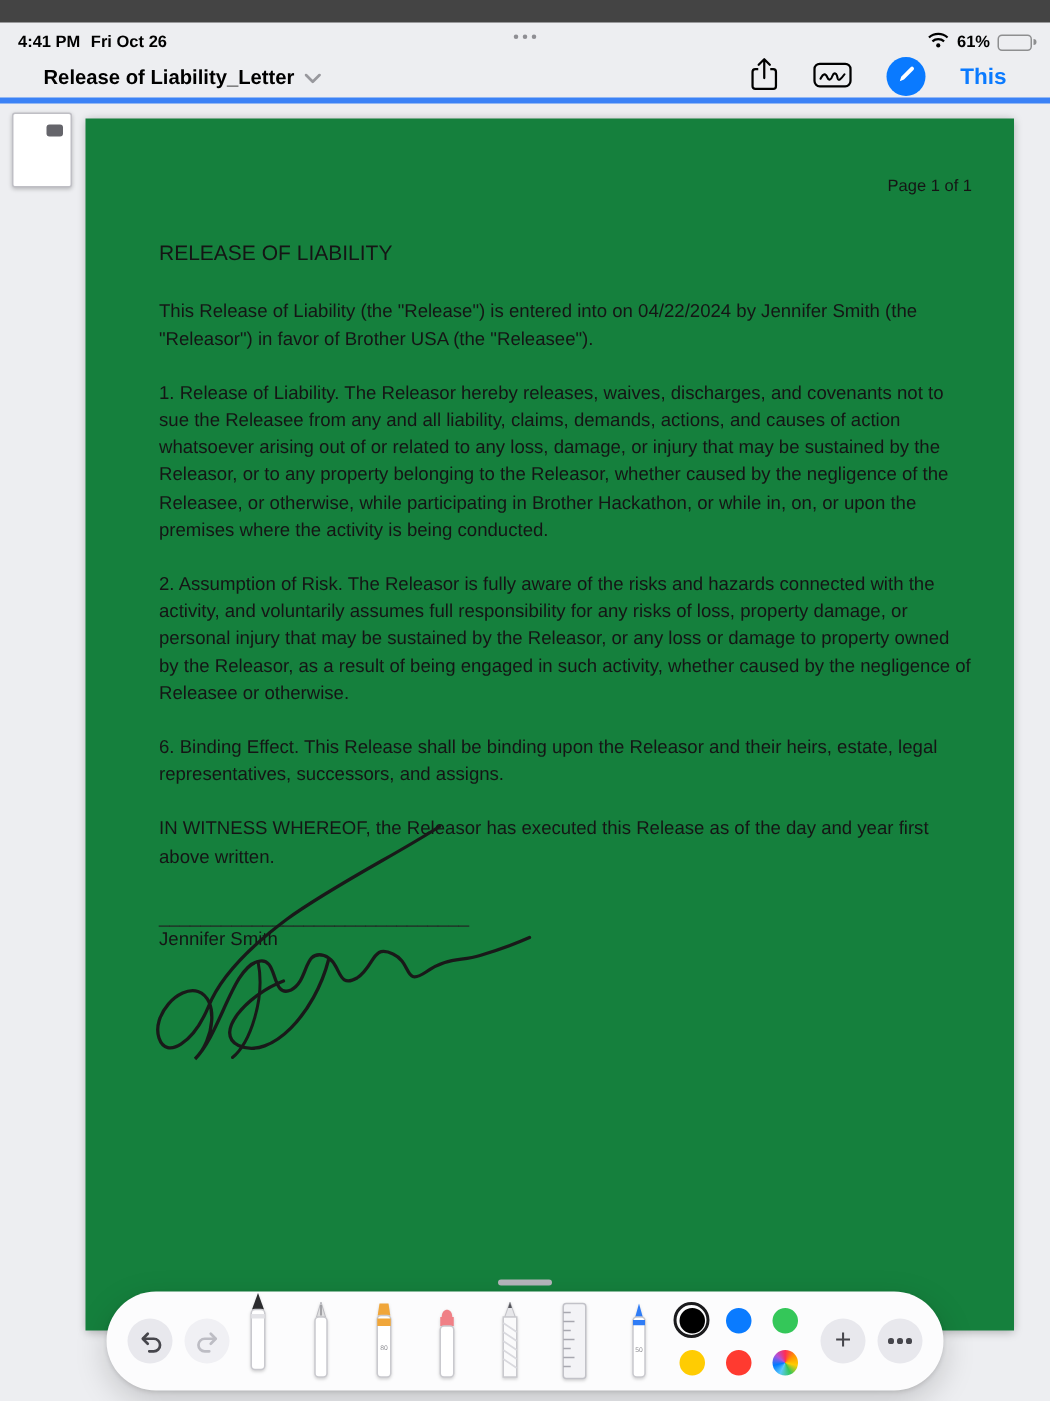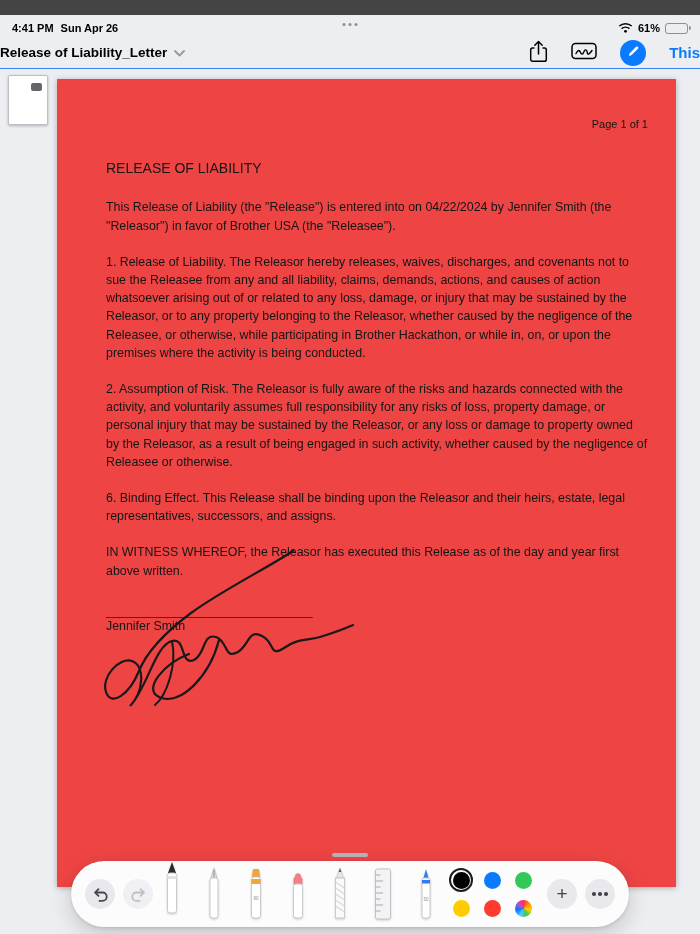--- a/index.html
+++ b/index.html
@@ -20,40 +20,40 @@
   .mt-dots i { width:3px; height:3px; border-radius:50%; background:#8e8e93; }
   .status-right { display:flex; align-items:center; gap:5px; }
   .battery { position:relative; width:23px; height:11px; border:1px solid rgba(0,0,0,.4);
     border-radius:3px; padding:1px; }
   .battery .fill { width:97%; height:100%; background:#000; border-radius:1.5px; }
   .battery:after { content:""; position:absolute; right:-3.5px; top:2.5px; width:2px;
     height:4px; background:rgba(0,0,0,.4); border-radius:0 2px 2px 0; }
 
   
   .nav { position:absolute; top:22px; left:0; width:100%; height:32px;
-    display:flex; align-items:center; padding:0 0; border-bottom:1px solid #3b82f6; }
+    display:flex; align-items:center; padding:0 29px; border-bottom:4px solid #3b82f6; }
   .nav-title { display:flex; align-items:center; gap:7px; font-size:13.5px;
     font-weight:700; color:#000; }
   .nav-actions { margin-left:auto; display:flex; align-items:center; gap:23px;
     color:var(--accent); }
   .done { color:var(--accent); font-size:15px; font-weight:700; }
   .pen-mode { width:26px; height:26px; border-radius:50%; background:var(--accent);
     display:flex; align-items:center; justify-content:center; }
 
   
   .thumb { position:absolute; left:8px; top:60px; width:40px; height:50px;
     background:#fff; border:1px solid #bfbfc5; border-radius:2px;
     box-shadow:0 1px 3px rgba(0,0,0,.25); padding:6px 5px; }
   .thumb .tl { height:2px; background:#bdbdc3; margin-bottom:3px; border-radius:1px; }
   .thumb .badge { position:absolute; top:7px; right:5px; width:11px; height:8px;
     background:#65656b; border-radius:2px; }
 
   
   .page { position:absolute; left:57px; top:64px; width:619px; height:808px;
-    background:#ef4444; box-shadow:0 1px 6px rgba(0,0,0,.28);
+    background:#15803d; box-shadow:0 1px 6px rgba(0,0,0,.28);
     padding:36px 28px 0 49px; font-size:12.4px; line-height:18.2px; color:#151515; }
   .page-indicator { text-align:right; font-size:11px; margin:0 0 26px; }
   .doc-title { margin:0 0 21px; font-size:14px; font-weight:400; }
   .page p { margin:0 0 18px; }
   .sig-block { margin-top:24px; }
   .sig-line { line-height:14px; color:#222; }
   .sig-name { line-height:16px; }
   .signature-svg { position:absolute; left:40px; top:466px; width:280px; height:172px;
     pointer-events:none; }
 
@@ -85,21 +85,21 @@
   .tiny-label { font-size:4.5px; fill:#8e8e93; }
 </style>
 </head>
 <body>
 
 <div class="screen" style="--accent: #0a7aff;">
 
   <div class="status-bar">
     <div class="status-left">
       <span>4:41 PM</span>
-      <span>Sun Apr 26</span>
+      <span>Fri Oct 26</span>
     </div>
     <div class="mt-dots">
         <i></i>
         <i></i>
         <i></i>
       </div>
     <div class="status-right">
       <span>
         <svg width="15" height="11" viewBox="0 0 15 11">
           <path d="M1.3 4 A9.3 9.3 0 0 1 13.7 4" fill="none" stroke="#000" stroke-width="1.5"></path>

